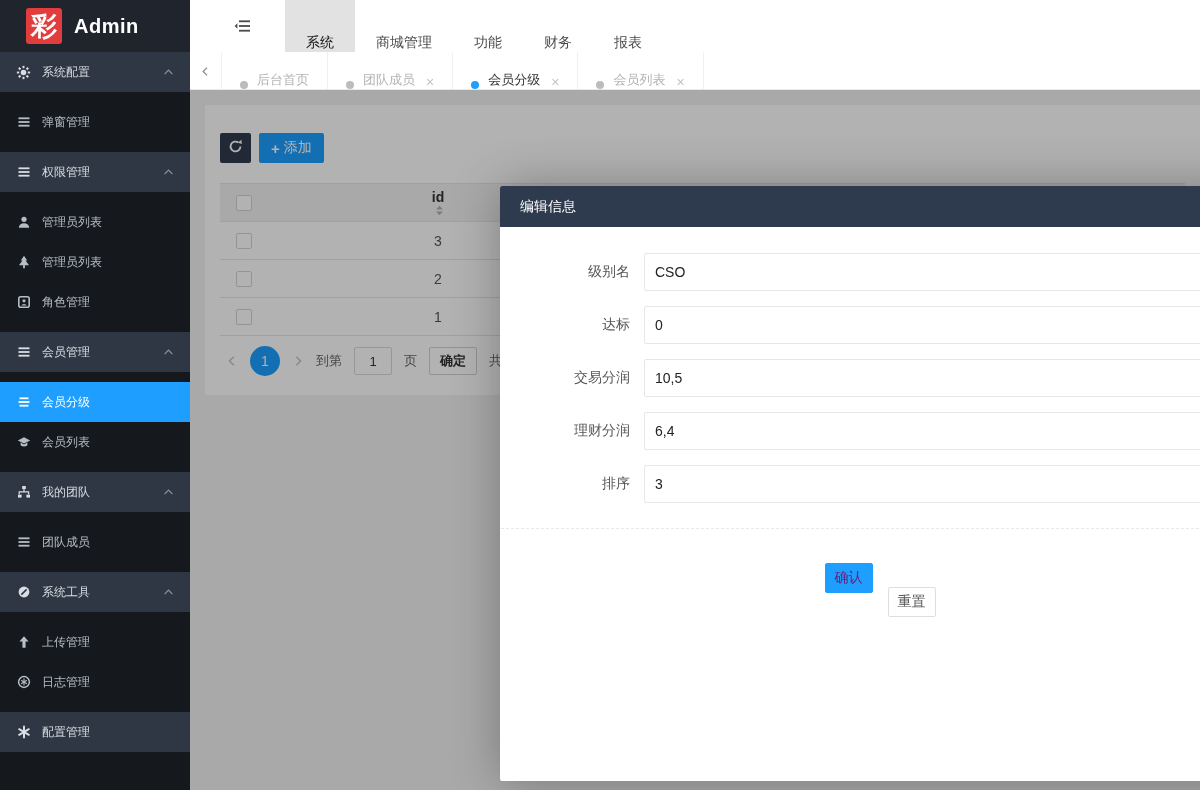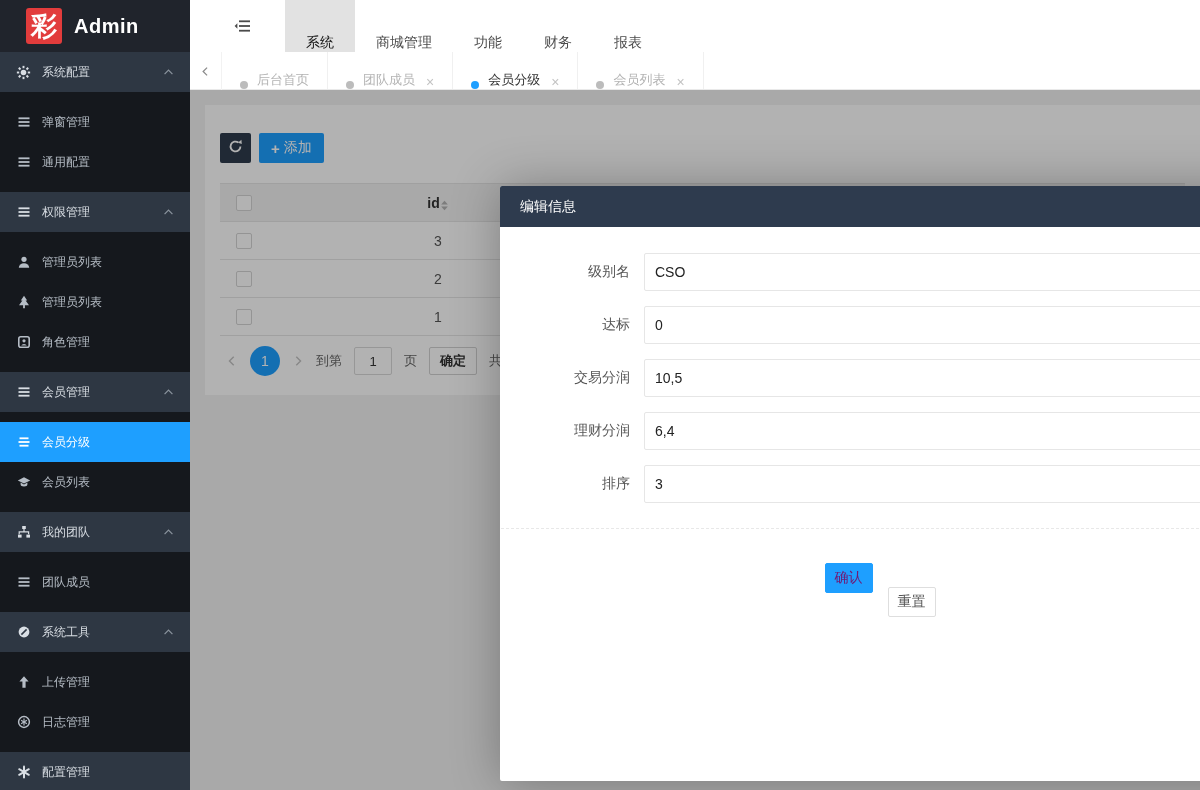--- a/index.html
+++ b/index.html
@@ -50,21 +50,21 @@
   .btn-add { height:30px; padding:0 12px; background:#1e9fff; border:none; border-radius:2px; color:#fff; font-size:14px;
              display:flex; align-items:center; gap:4px; cursor:pointer; }
   .btn-add .plus { font-size:15px; font-weight:bold; }
 
   table.grid { margin-top:20px; width:100%; border-collapse:collapse; }
   table.grid th, table.grid td { height:38px; font-size:14px; text-align:center; border-bottom:1px solid #e6e6e6; }
   table.grid th { background:#f2f2f2; color:#333; font-weight:bold; border-top:1px solid #e6e6e6; }
   .col-check { width:48px; }
   .col-id { width:340px; }
   .checkbox { display:inline-block; width:16px; height:16px; background:#fff; border:1px solid #d4d4d4; border-radius:2px; vertical-align:middle; cursor:pointer; }
-  .th-id { display:inline-flex; align-items:flex-end; gap:0; }
+  .th-id { display:inline-flex; align-items:flex-end; gap:0;flex-direction:column; }
   .sort-ico { display:inline-flex; flex-direction:column; gap:1px; }
   td.cell-id { color:#555; }
 
   .pager { margin-top:10px; display:flex; align-items:center; gap:12px; padding-left:6px; font-size:13px; color:#666; }
   .pg-arrow { color:#c2c2c2; display:inline-flex; cursor:pointer; }
   .pg-num { width:30px; height:30px; border-radius:50%; background:#1e9fff; color:#fff; font-size:14px;
             display:flex; align-items:center; justify-content:center; cursor:pointer; }
   .pg-input { width:38px; height:28px; border:1px solid #d9d9d9; border-radius:2px; text-align:center; font-size:13px; color:#333;
               font-family:inherit; }
   .pg-confirm { height:28px; padding:0 10px; background:#fff; border:1px solid #d2d2d2; border-radius:2px; font-weight:bold;
@@ -128,30 +128,20 @@
     <div class="s-group">
       <div class="s-item">
         <span class="s-ico">
             <svg width="14" height="14" viewBox="0 0 14 14" fill="currentColor">
               <rect x="1.5" y="2.4" width="11" height="1.8"></rect>
               <rect x="1.5" y="6.1" width="11" height="1.8"></rect>
               <rect x="1.5" y="9.8" width="11" height="1.8"></rect>
             </svg>
           </span>
         <span class="s-label">弹窗管理</span>
-      </div>
-      <div class="s-item">
-        <span class="s-ico">
-            <svg width="14" height="14" viewBox="0 0 14 14" fill="currentColor">
-              <rect x="1.5" y="2.4" width="11" height="1.8"></rect>
-              <rect x="1.5" y="6.1" width="11" height="1.8"></rect>
-              <rect x="1.5" y="9.8" width="11" height="1.8"></rect>
-            </svg>
-          </span>
-        <span class="s-label">通用配置</span>
       </div>
     </div>
 
     <div class="s-item hdr">
       <span class="s-ico">
           <svg width="14" height="14" viewBox="0 0 14 14" fill="currentColor">
             <rect x="1.5" y="2.4" width="11" height="1.8"></rect>
             <rect x="1.5" y="6.1" width="11" height="1.8"></rect>
             <rect x="1.5" y="9.8" width="11" height="1.8"></rect>
           </svg>

